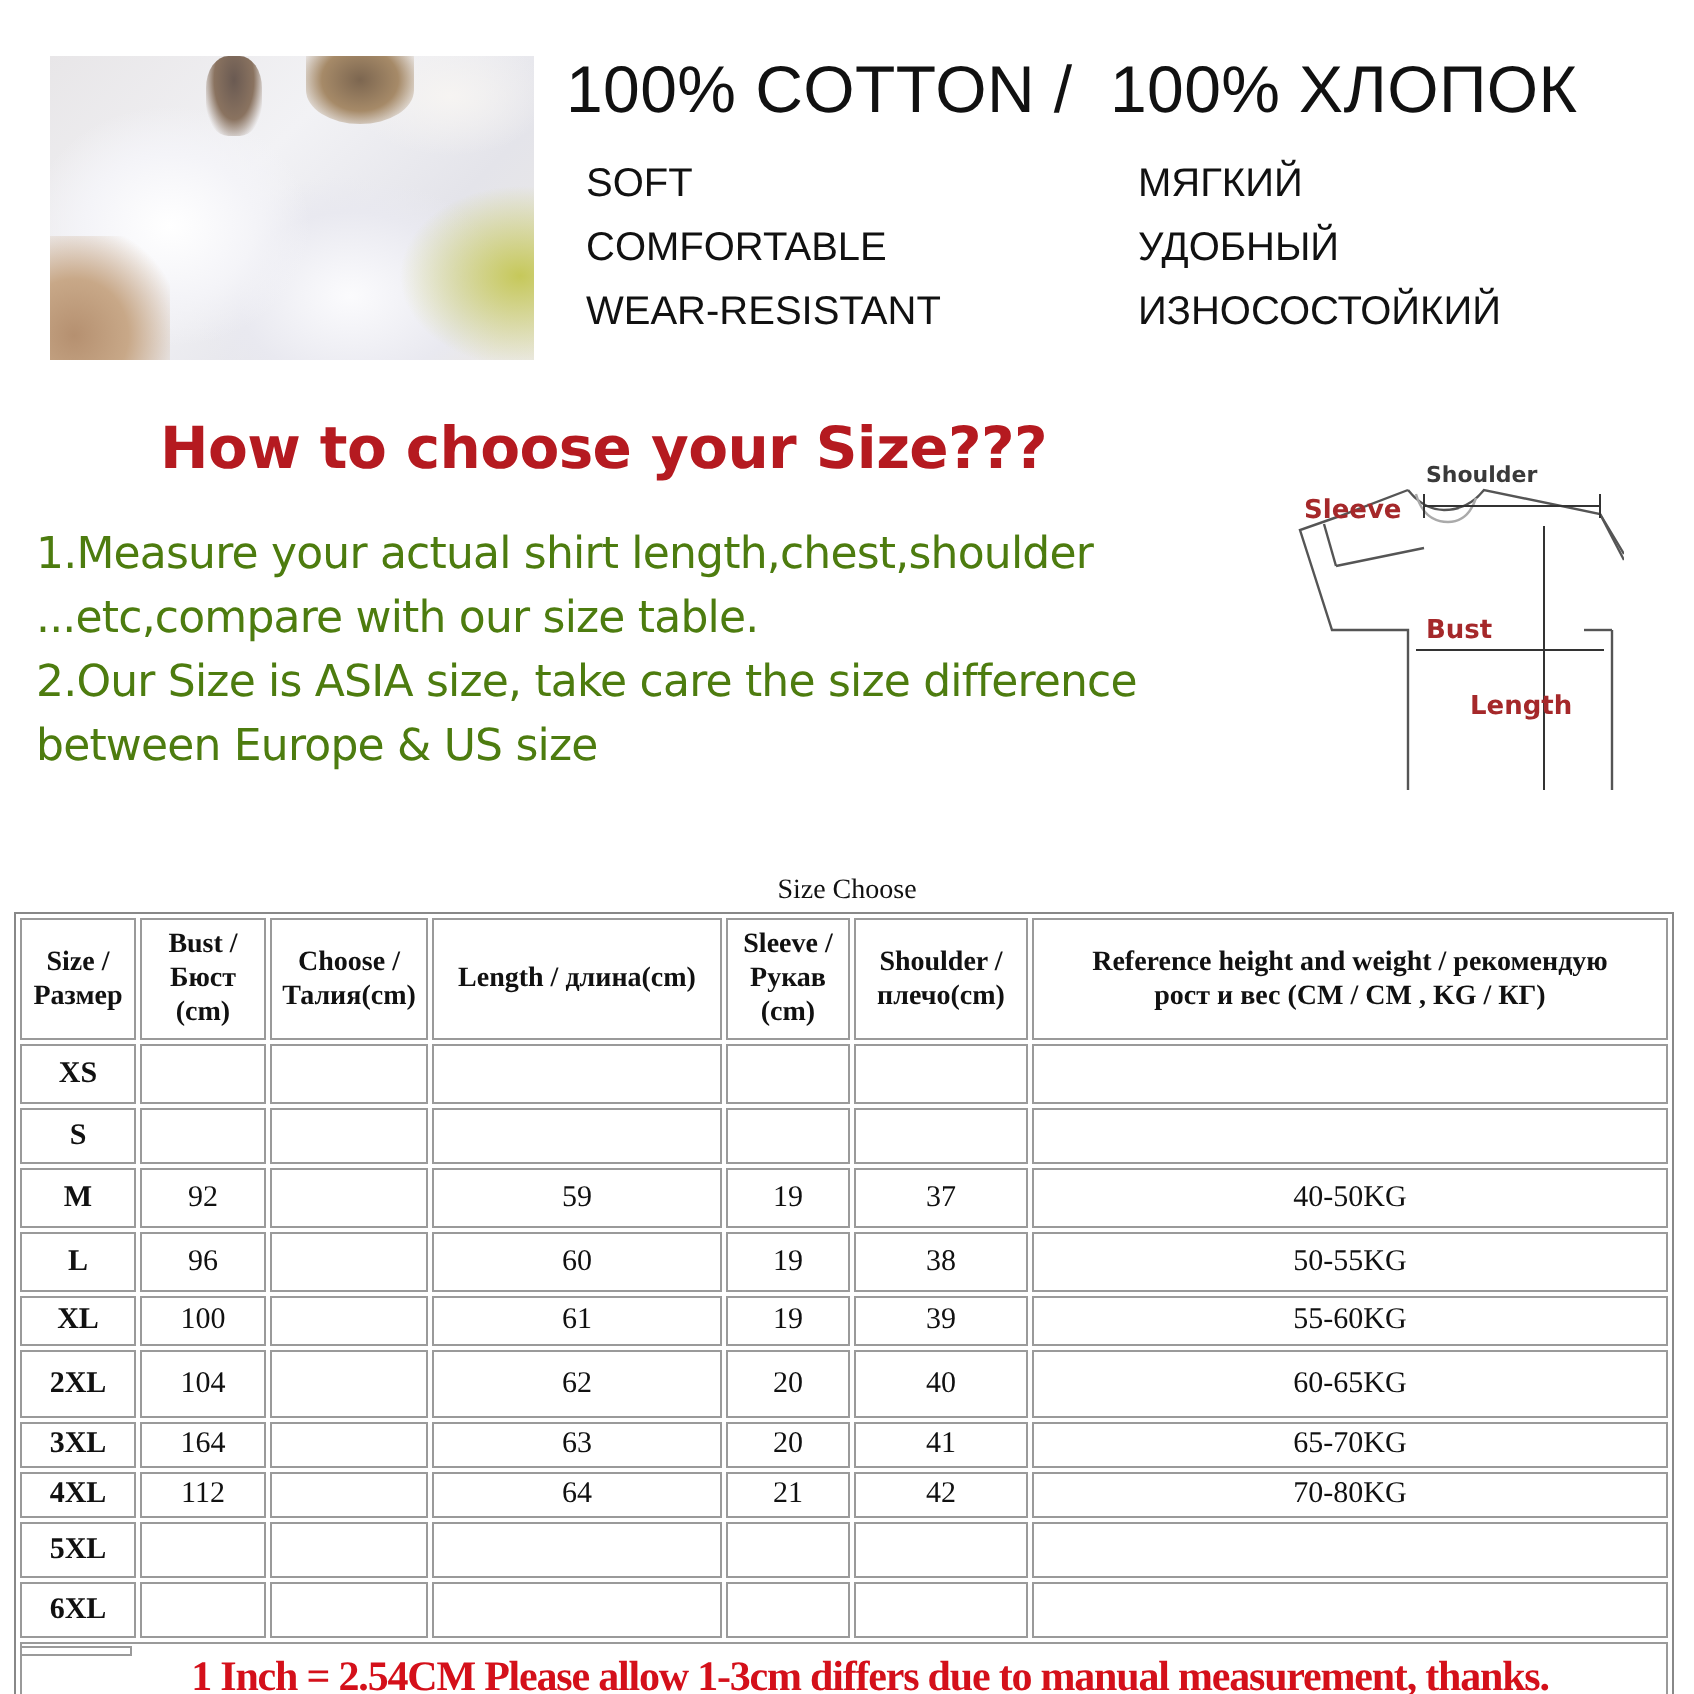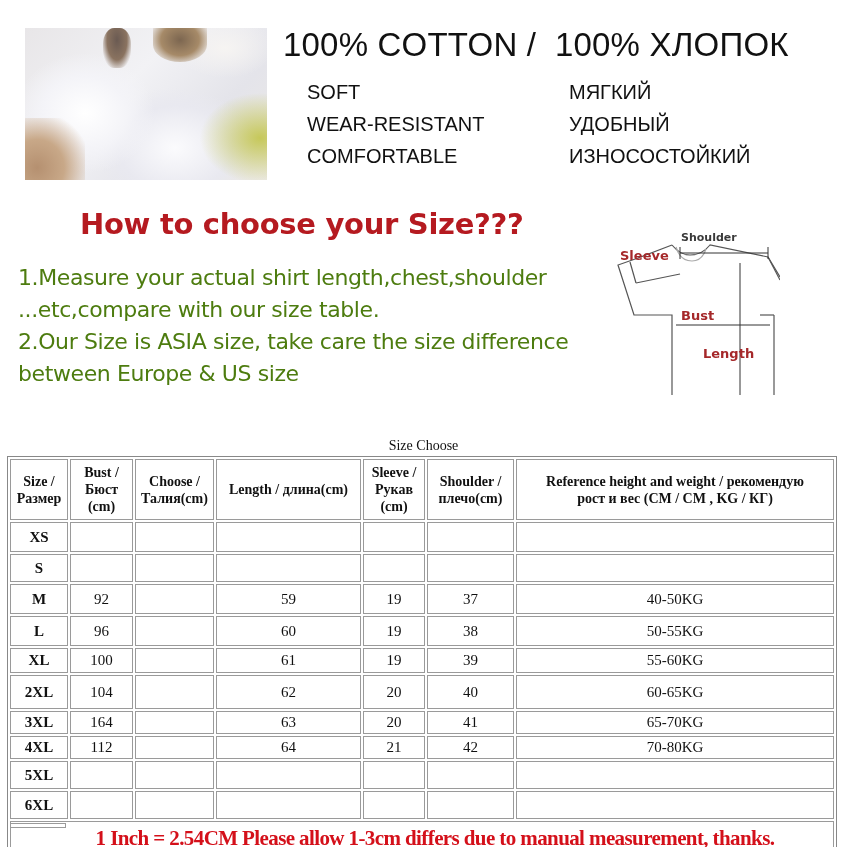--- a/index.html
+++ b/index.html
@@ -23,37 +23,37 @@
     background: radial-gradient(ellipse at 50% 35%, #7c6650 0%, #a68a68 50%, rgba(170,150,120,0) 85%); border-radius: 0 0 50% 50%; }
   .cotton-photo .husk3 { position: absolute; left: 0; top: 90px; width: 60px; height: 62px;
     background: radial-gradient(ellipse at 20% 80%, #b59070 0%, #c8a888 40%, rgba(220,200,180,0) 80%); }
 
   .headline {
     position: absolute; left: 283px; top: 26px;
     font-family: "Liberation Sans", sans-serif; font-size: 33px; color: #111;
     white-space: pre; letter-spacing: 0.2px;
   }
   .feature-list { position: absolute; top: 78px; font-family: "Liberation Sans", sans-serif; font-size: 20px; color: #111; }
-  .feature-list.en { left: 307px; }
+  .feature-list.en { left: 293px; }
   .feature-list.ru { left: 569px; }
   .feature-list div { height: 32px; line-height: 28px; }
 
   
   .how-title {
     position: absolute; left: 80px; top: 207px;
     font-family: "DejaVu Sans", sans-serif; font-weight: bold; font-size: 29px; color: #b51a20;
     letter-spacing: -0.3px;
   }
   .how-text {
     position: absolute; left: 18px; top: 262px;
     font-family: "DejaVu Sans", sans-serif; font-size: 22px; color: #4d7c0f; line-height: 32px;
     letter-spacing: -0.4px;
   }
 
-  .shirt-diagram { position: absolute; left: 610px; top: 225px; width: 170px; height: 170px; }
+  .shirt-diagram { position: absolute; left: 642px; top: 225px; width: 170px; height: 170px; }
   .shirt-label { position: absolute; font-family: "DejaVu Sans", sans-serif; font-weight: bold; color: #a5282a; font-size: 13px; }
 
   
   .caption {
     position: absolute; left: 0; width: 847px; top: 438px; text-align: center;
     font-family: "Liberation Serif", serif; font-size: 14px; color: #111;
   }
   .size-table {
     position: absolute; left: 7px; top: 456px; width: 830px;
     border: 1px solid #888; border-collapse: separate; border-spacing: 2px;
@@ -77,22 +77,22 @@
 <body>
 
 <div class="cotton-photo">
   <div class="husk1"></div>
   <div class="husk2"></div>
   <div class="husk3"></div>
 </div>
 <div class="headline">100% COTTON /  100% ХЛОПОК</div>
 <div class="feature-list en">
   <div>SOFT</div>
+  <div>COMFORTABLE</div>
   <div>WEAR-RESISTANT</div>
-  <div>COMFORTABLE</div>
 </div>
 <div class="feature-list ru">
   <div>МЯГКИЙ</div>
   <div>УДОБНЫЙ</div>
   <div>ИЗНОСОСТОЙКИЙ</div>
 </div>
 
 <div class="how-title">How to choose your Size???</div>
 <div class="how-text">
   <div>1.Measure your actual shirt length,chest,shoulder</div>

